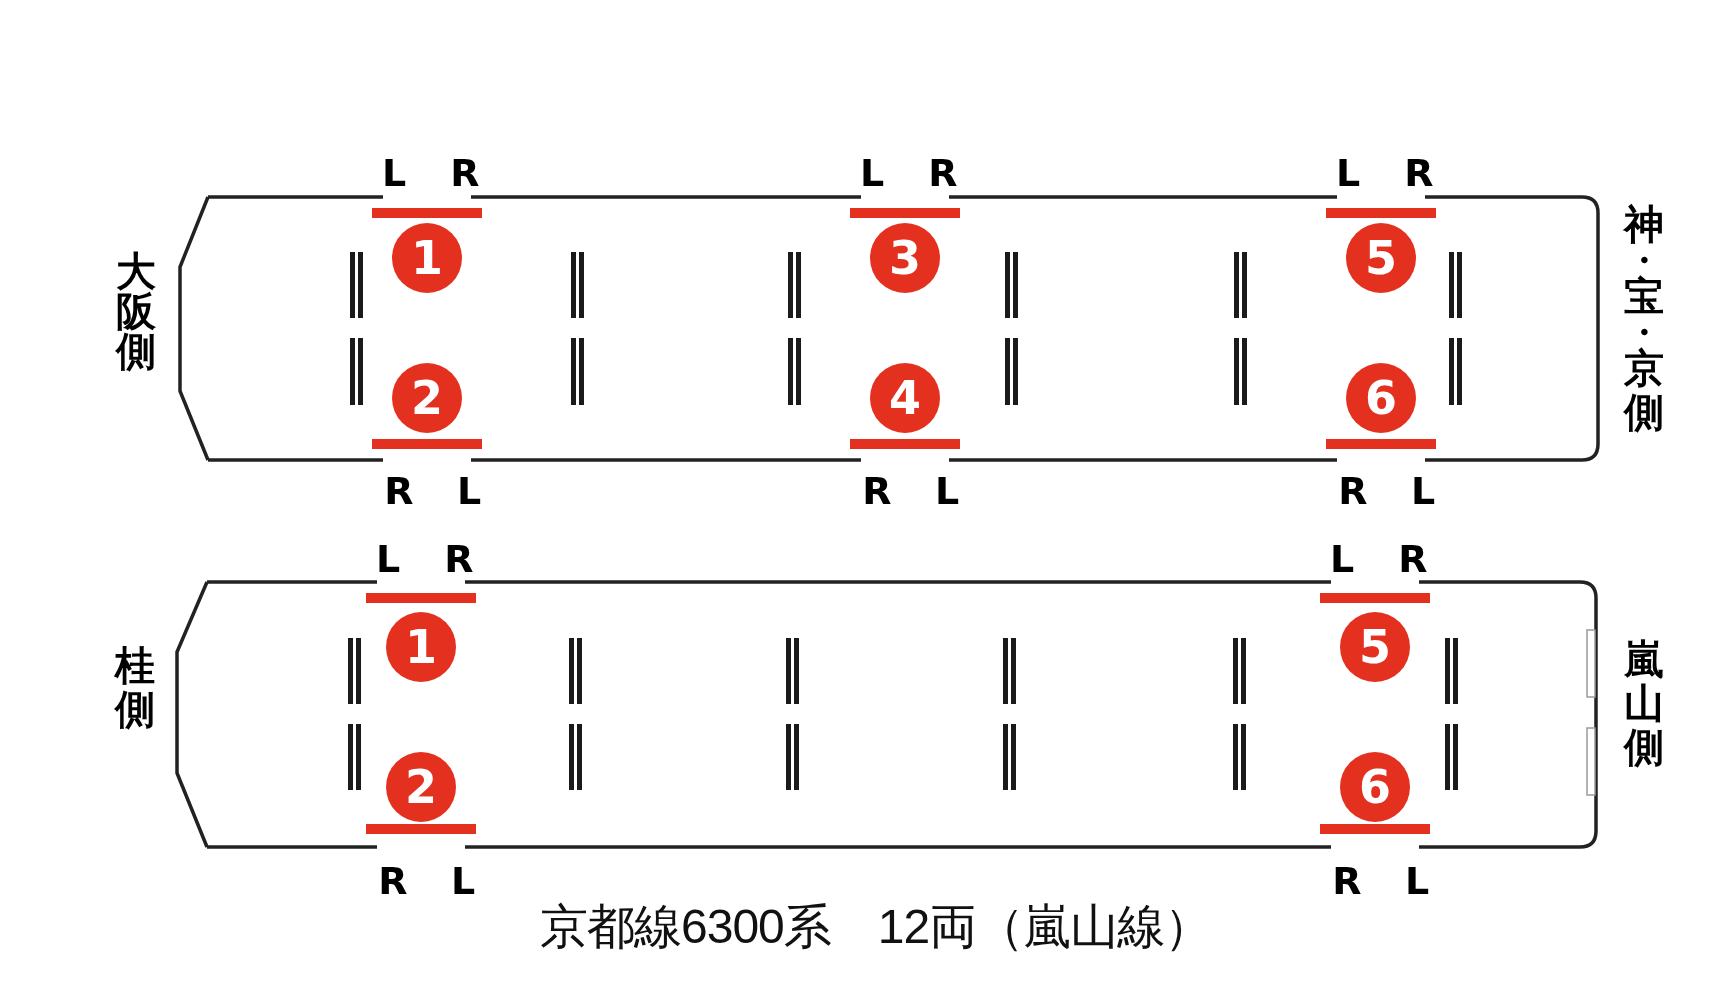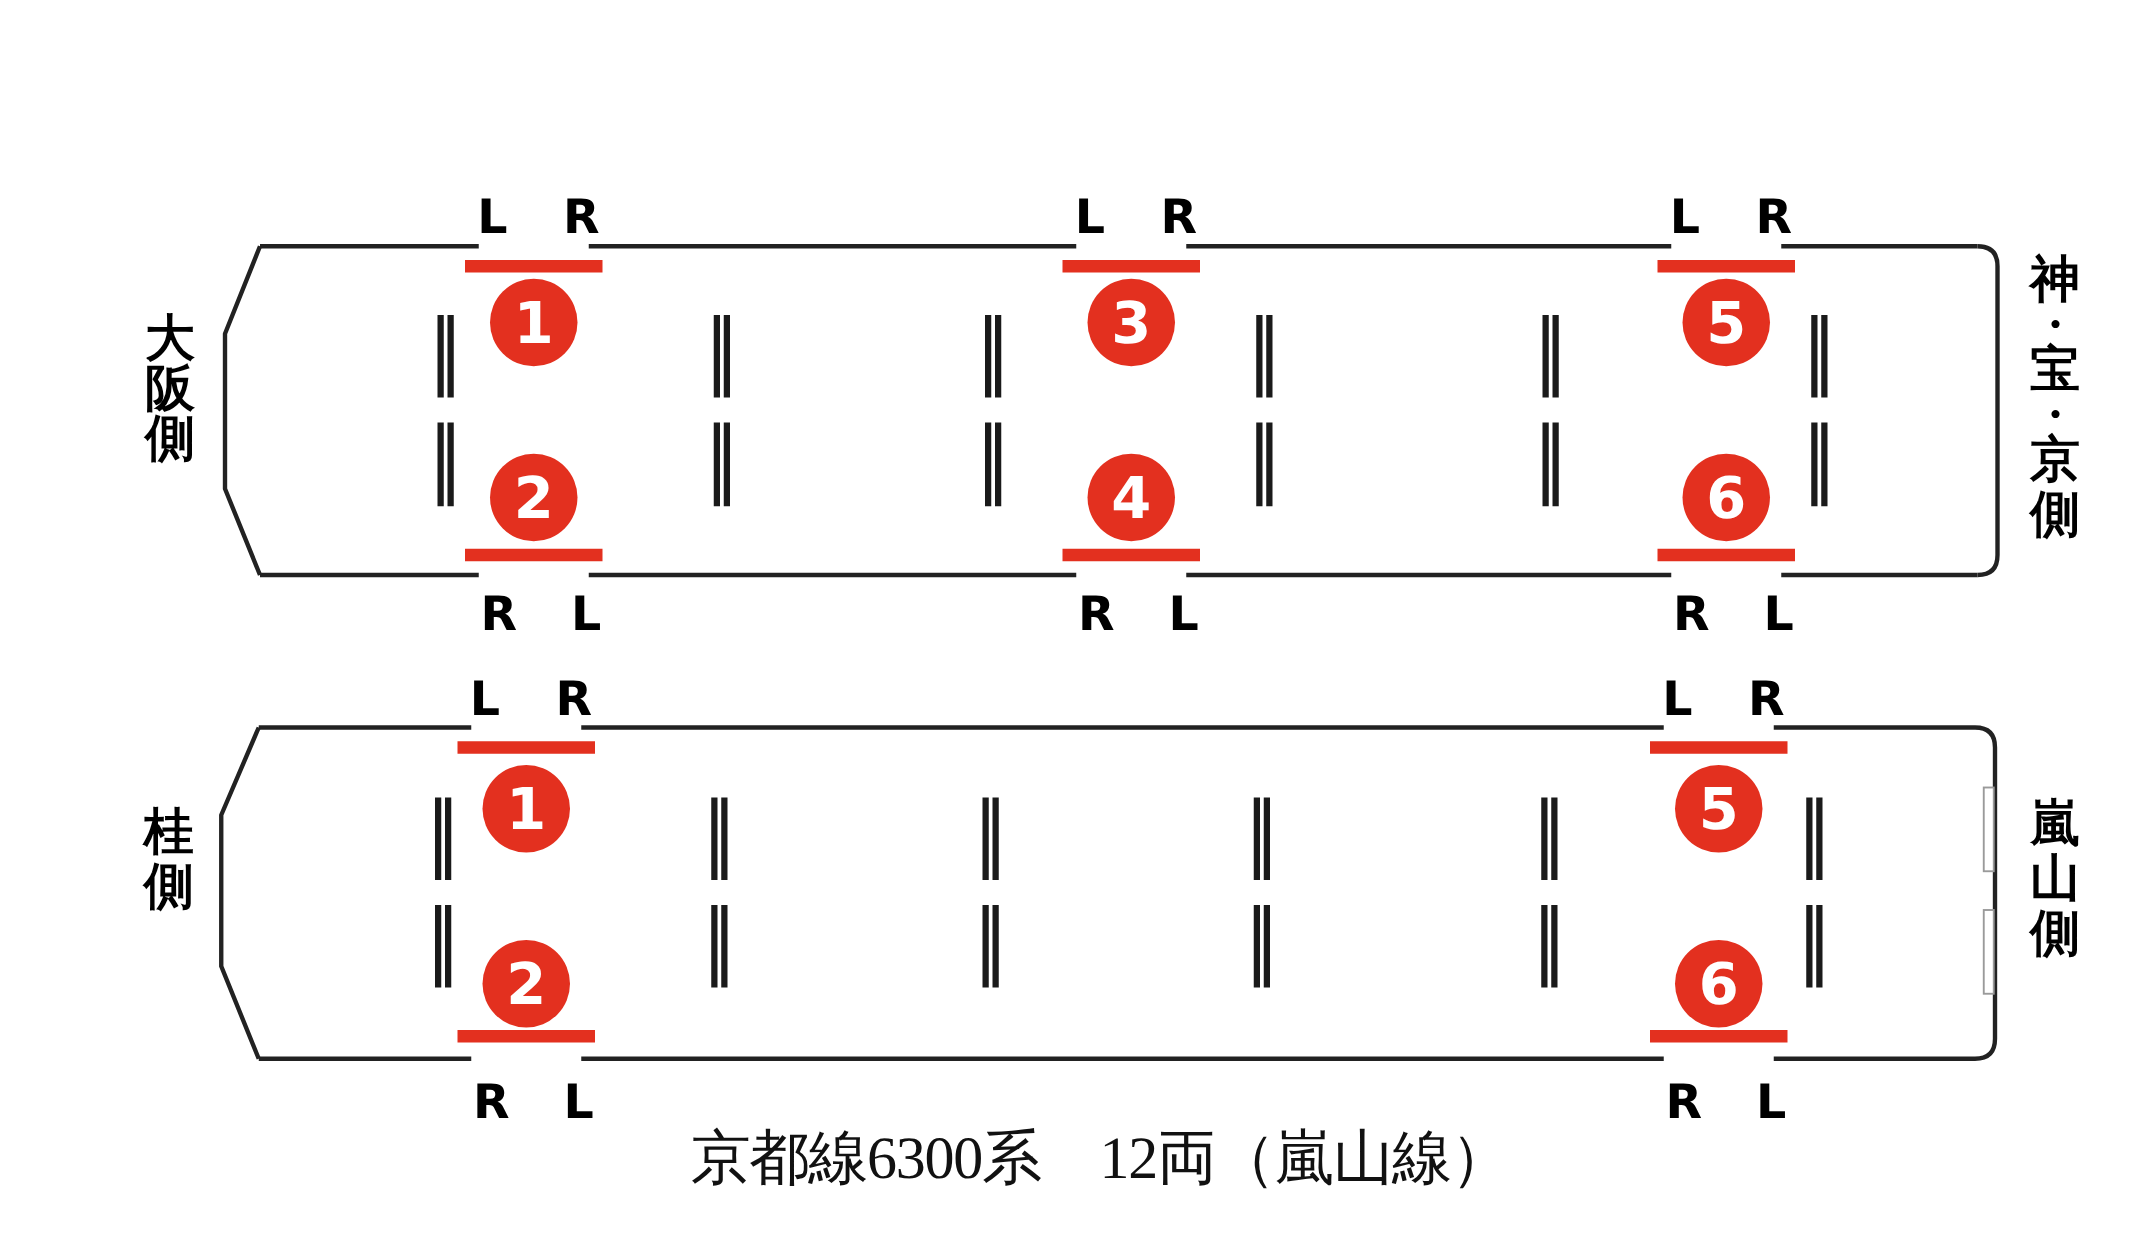--- a/index.html
+++ b/index.html
@@ -7,23 +7,23 @@
          font-family: "DejaVu Sans", "Liberation Sans", sans-serif; }
   #diagram { position: absolute; left: 0; top: 0; width: 1720px; height: 992px; }
   .side-label { position: absolute; width: 50px; font-weight: bold; font-size: 40px;
                 line-height: 40px; text-align: center; color: #000;
                 font-family: "DejaVu Sans", sans-serif; }
   .side-label span { display: block; }
   .side-label .dot { font-size: 34px; line-height: 28px; }
   .door-letter { position: absolute; font-weight: bold; font-size: 38px; line-height: 38px;
                  color: #000; width: 40px; text-align: center;
                  font-family: "DejaVu Sans", sans-serif; }
-  .caption { position: absolute; left: 540px; top: 892px; width: 680px; text-align: center;
+  .caption { position: absolute; left: 540px; top: 892px; width: 680px; text-align: left;
              font-size: 48px; line-height: 70px; color: #111;
-             font-family: Liberation Serif, serif; white-space: nowrap; letter-spacing: -1px; }
+             font-family: Liberation Sans, sans-serif; white-space: nowrap; letter-spacing: -1px; }
   .door-num { font-family: "DejaVu Sans", sans-serif; font-weight: bold; }
 </style>
 </head>
 <body>
 
 <svg id="diagram" xmlns="http://www.w3.org/2000/svg" width="1720" height="992" viewBox="0 0 1720 992">
     <g>
       <line x1="208" y1="197" x2="383" y2="197" stroke="#222222" stroke-width="3.5"></line>
       <line x1="208" y1="460" x2="383" y2="460" stroke="#222222" stroke-width="3.5"></line>
       <line x1="471" y1="197" x2="861" y2="197" stroke="#222222" stroke-width="3.5"></line>

